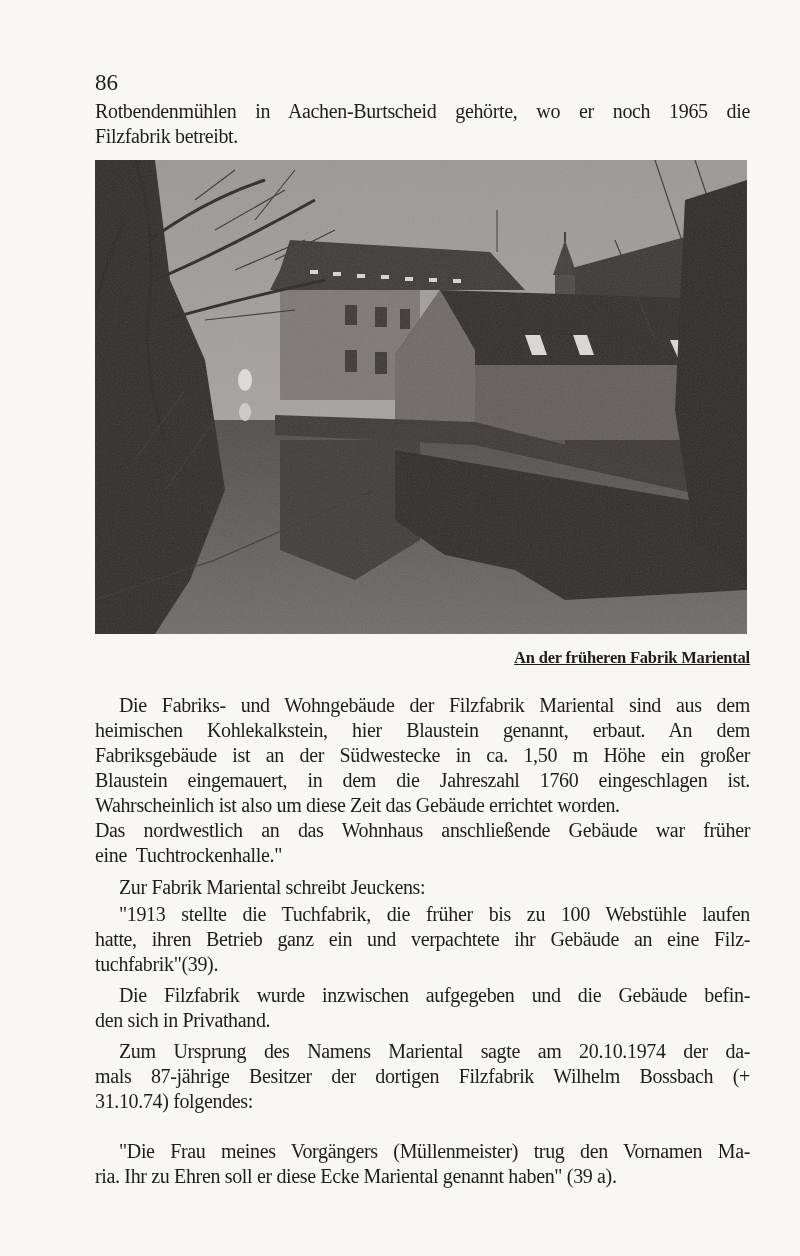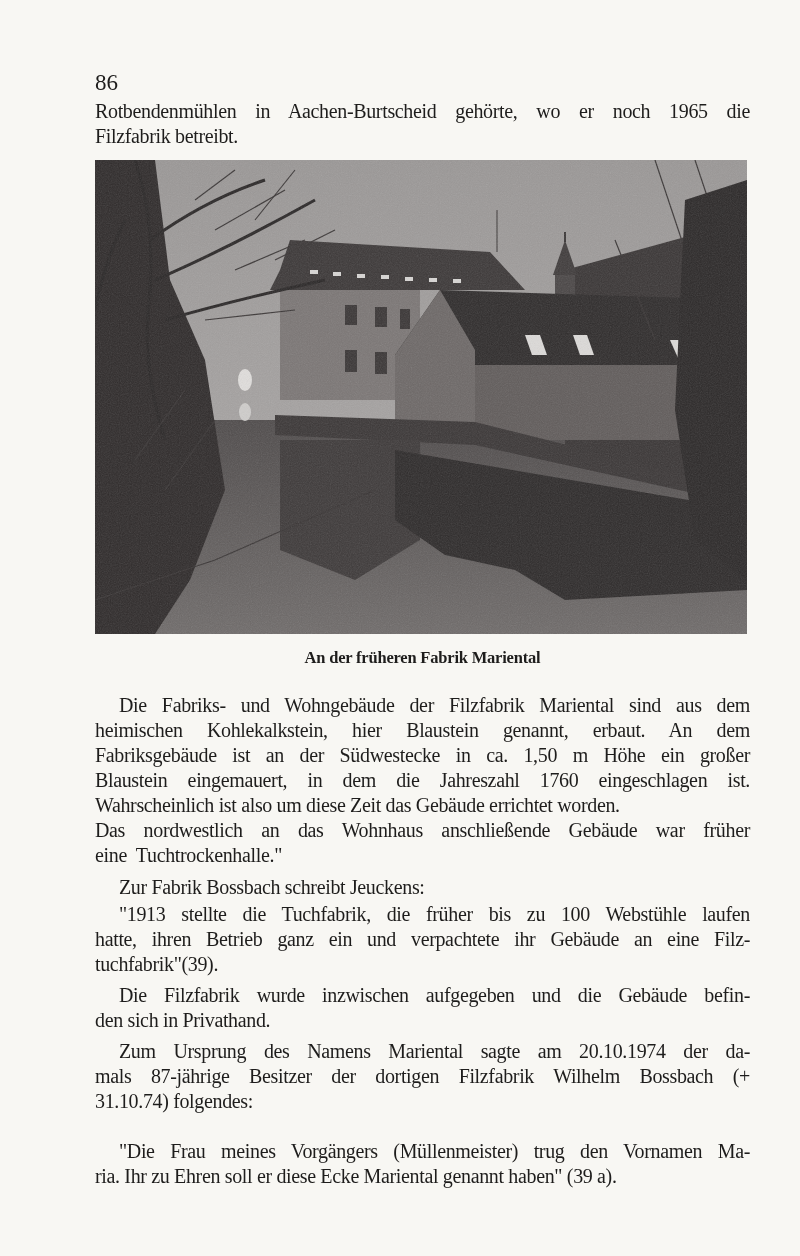--- a/index.html
+++ b/index.html
@@ -15,22 +15,23 @@
     position: absolute; left: 95px; width: 655px;
     font-size: 20px; line-height: 25px; white-space: nowrap;
     letter-spacing: -0.35px;
     transform-origin: left top;
   }
   .just { text-align: justify; text-align-last: justify; white-space: normal; }
   .indent { text-indent: 24px; }
   .pagenum { position: absolute; left: 95px; top: 70px; font-size: 23px; line-height: 26px; }
   .caption {
     position: absolute; left: 95px; width: 655px; top: 648px;
-    text-align: center; font-weight: bold; font-size: 16.5px; line-height: 20px;
+    text-align: right; font-weight: bold; font-size: 16.5px; line-height: 20px;
     letter-spacing: -0.2px;
+    text-decoration: underline;
   }
   .photo {
     position: absolute; left: 95px; top: 160px; width: 652px; height: 474px;
     background: #6b6766; overflow: hidden;
   }
   .photo svg { display: block; }
 </style>
 </head>
 <body>
 
@@ -142,21 +143,21 @@
 
   <div class="caption">An der früheren Fabrik Mariental</div>
 
   <div class="ln just" style="top:718px;">heimischen Kohlekalkstein, hier Blaustein genannt, erbaut. An dem</div>
   <div class="ln just indent" style="top:693px;">Die Fabriks- und Wohngebäude der Filzfabrik Mariental sind aus dem</div>
   <div class="ln just" style="top:743px;">Fabriksgebäude ist an der Südwestecke in ca. 1,50 m Höhe ein großer</div>
   <div class="ln just" style="top:768px;">Blaustein eingemauert, in dem die Jahreszahl 1760 eingeschlagen ist.</div>
   <div class="ln" style="top:793px;">Wahrscheinlich ist also um diese Zeit das Gebäude errichtet worden.</div>
   <div class="ln just" style="top:818px;">Das nordwestlich an das Wohnhaus anschließende Gebäude war früher</div>
   <div class="ln" style="top:843px; white-space:pre;">eine  Tuchtrockenhalle."</div>
-  <div class="ln indent" style="top:875px;">Zur Fabrik Bossbach schreibt Jeuckens:</div>
+  <div class="ln indent" style="top:875px;">Zur Fabrik Mariental schreibt Jeuckens:</div>
   <div class="ln just indent" style="top:902px;">"1913 stellte die Tuchfabrik, die früher bis zu 100 Webstühle laufen</div>
   <div class="ln just" style="top:927px;">hatte, ihren Betrieb ganz ein und verpachtete ihr Gebäude an eine Filz-</div>
   <div class="ln" style="top:952px;">tuchfabrik"(39).</div>
   <div class="ln" style="top:1008px;">den sich in Privathand.</div>
   <div class="ln just indent" style="top:983px;">Die Filzfabrik wurde inzwischen aufgegeben und die Gebäude befin-</div>
   <div class="ln just indent" style="top:1039px;">Zum Ursprung des Namens Mariental sagte am 20.10.1974 der da-</div>
   <div class="ln just" style="top:1064px;">mals 87-jährige Besitzer der dortigen Filzfabrik Wilhelm Bossbach (+</div>
   <div class="ln" style="top:1089px;">31.10.74) folgendes:</div>
   <div class="ln just indent" style="top:1139px;">"Die Frau meines Vorgängers (Müllenmeister) trug den Vornamen Ma-</div>
   <div class="ln" style="top:1164px;">ria. Ihr zu Ehren soll er diese Ecke Mariental genannt haben" (39 a).</div>

